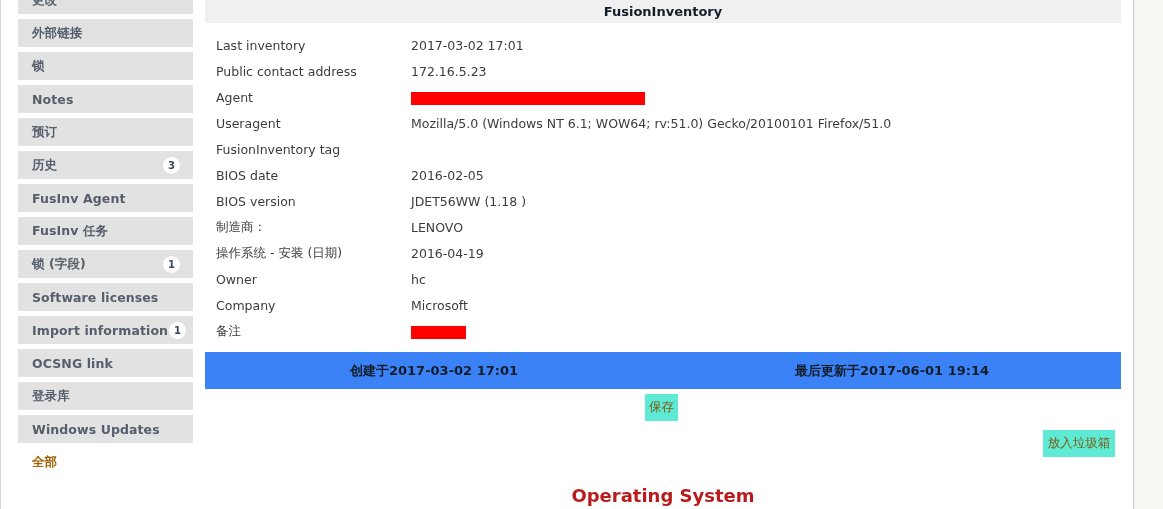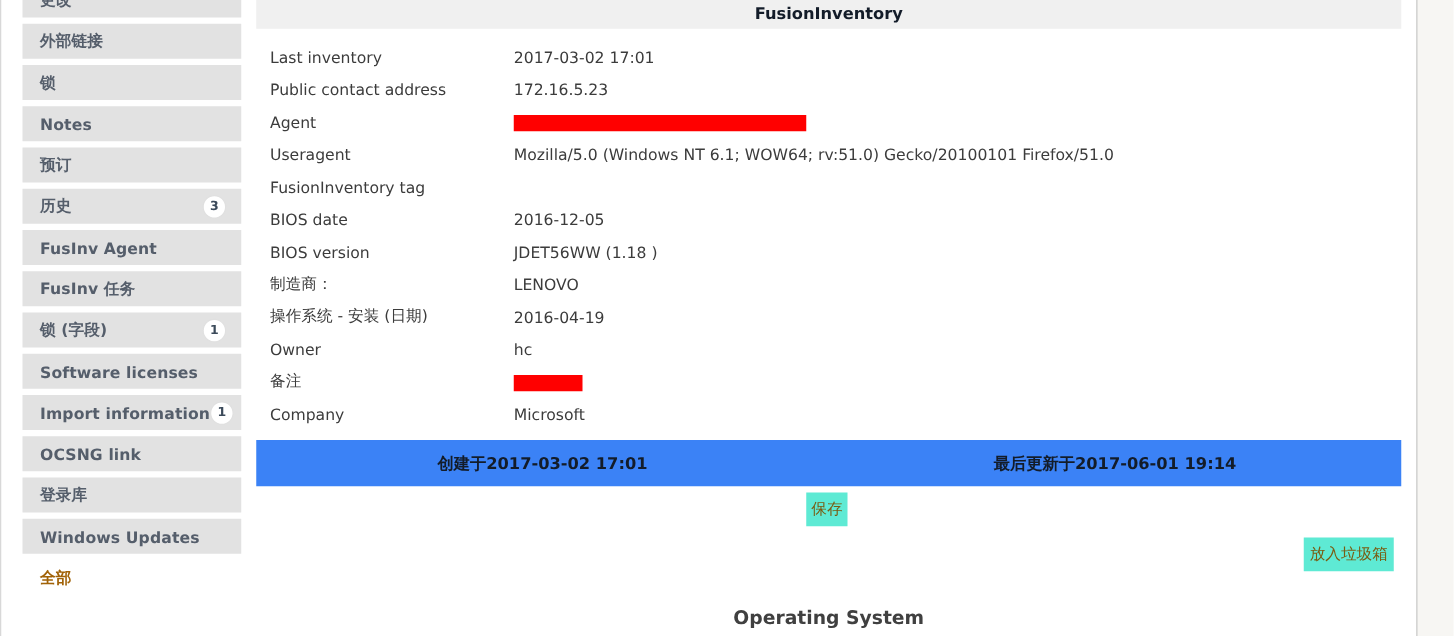--- a/index.html
+++ b/index.html
@@ -159,23 +159,23 @@
   #trash-button {
     left: 838px; top: 430px;
     width: 72px; height: 27px;
   }
 
   #os-heading {
     position: absolute;
     left: 0; top: 485px;
     width: 916px;
     text-align: center;
-    font-size: 15px;
-    font-weight: bold;
-    color: #404040;
+    font-size: 18px;
+    font-weight: bold;
+    color: #b91c1c;
   }
 </style>
 </head>
 <body>
 
 <div id="root">
 
   <div id="right-rail"></div>
 
   <div id="sidebar">
@@ -253,45 +253,45 @@
         <div class="field-row">
           <div class="field-label">Useragent</div>
           <div class="field-value">Mozilla/5.0 (Windows NT 6.1; WOW64; rv:51.0) Gecko/20100101 Firefox/51.0</div>
         </div>
         <div class="field-row">
           <div class="field-label">FusionInventory tag</div>
           <div class="field-value"></div>
         </div>
         <div class="field-row">
           <div class="field-label">BIOS date</div>
-          <div class="field-value">2016-12-05</div>
+          <div class="field-value">2016-02-05</div>
         </div>
         <div class="field-row">
           <div class="field-label">BIOS version</div>
           <div class="field-value">JDET56WW (1.18 )</div>
         </div>
         <div class="field-row">
           <div class="field-label">制造商：</div>
           <div class="field-value">LENOVO</div>
         </div>
         <div class="field-row">
           <div class="field-label">操作系统 - 安装 (日期)</div>
           <div class="field-value">2016-04-19</div>
         </div>
         <div class="field-row">
           <div class="field-label">Owner</div>
           <div class="field-value">hc</div>
         </div>
         <div class="field-row">
+          <div class="field-label">Company</div>
+          <div class="field-value">Microsoft</div>
+        </div>
+        <div class="field-row">
           <div class="field-label">备注</div>
           <div class="field-value"><span class="redacted narrow"></span></div>
-        </div>
-        <div class="field-row">
-          <div class="field-label">Company</div>
-          <div class="field-value">Microsoft</div>
         </div>
       </div>
 
     <div class="footer-bar">
       <div class="footer-cell">创建于2017-03-02 17:01</div>
       <div class="footer-cell">最后更新于2017-06-01 19:14</div>
     </div>
 
     <button class="btn" id="save-button">保存</button>
     <button class="btn" id="trash-button">放入垃圾箱</button>

